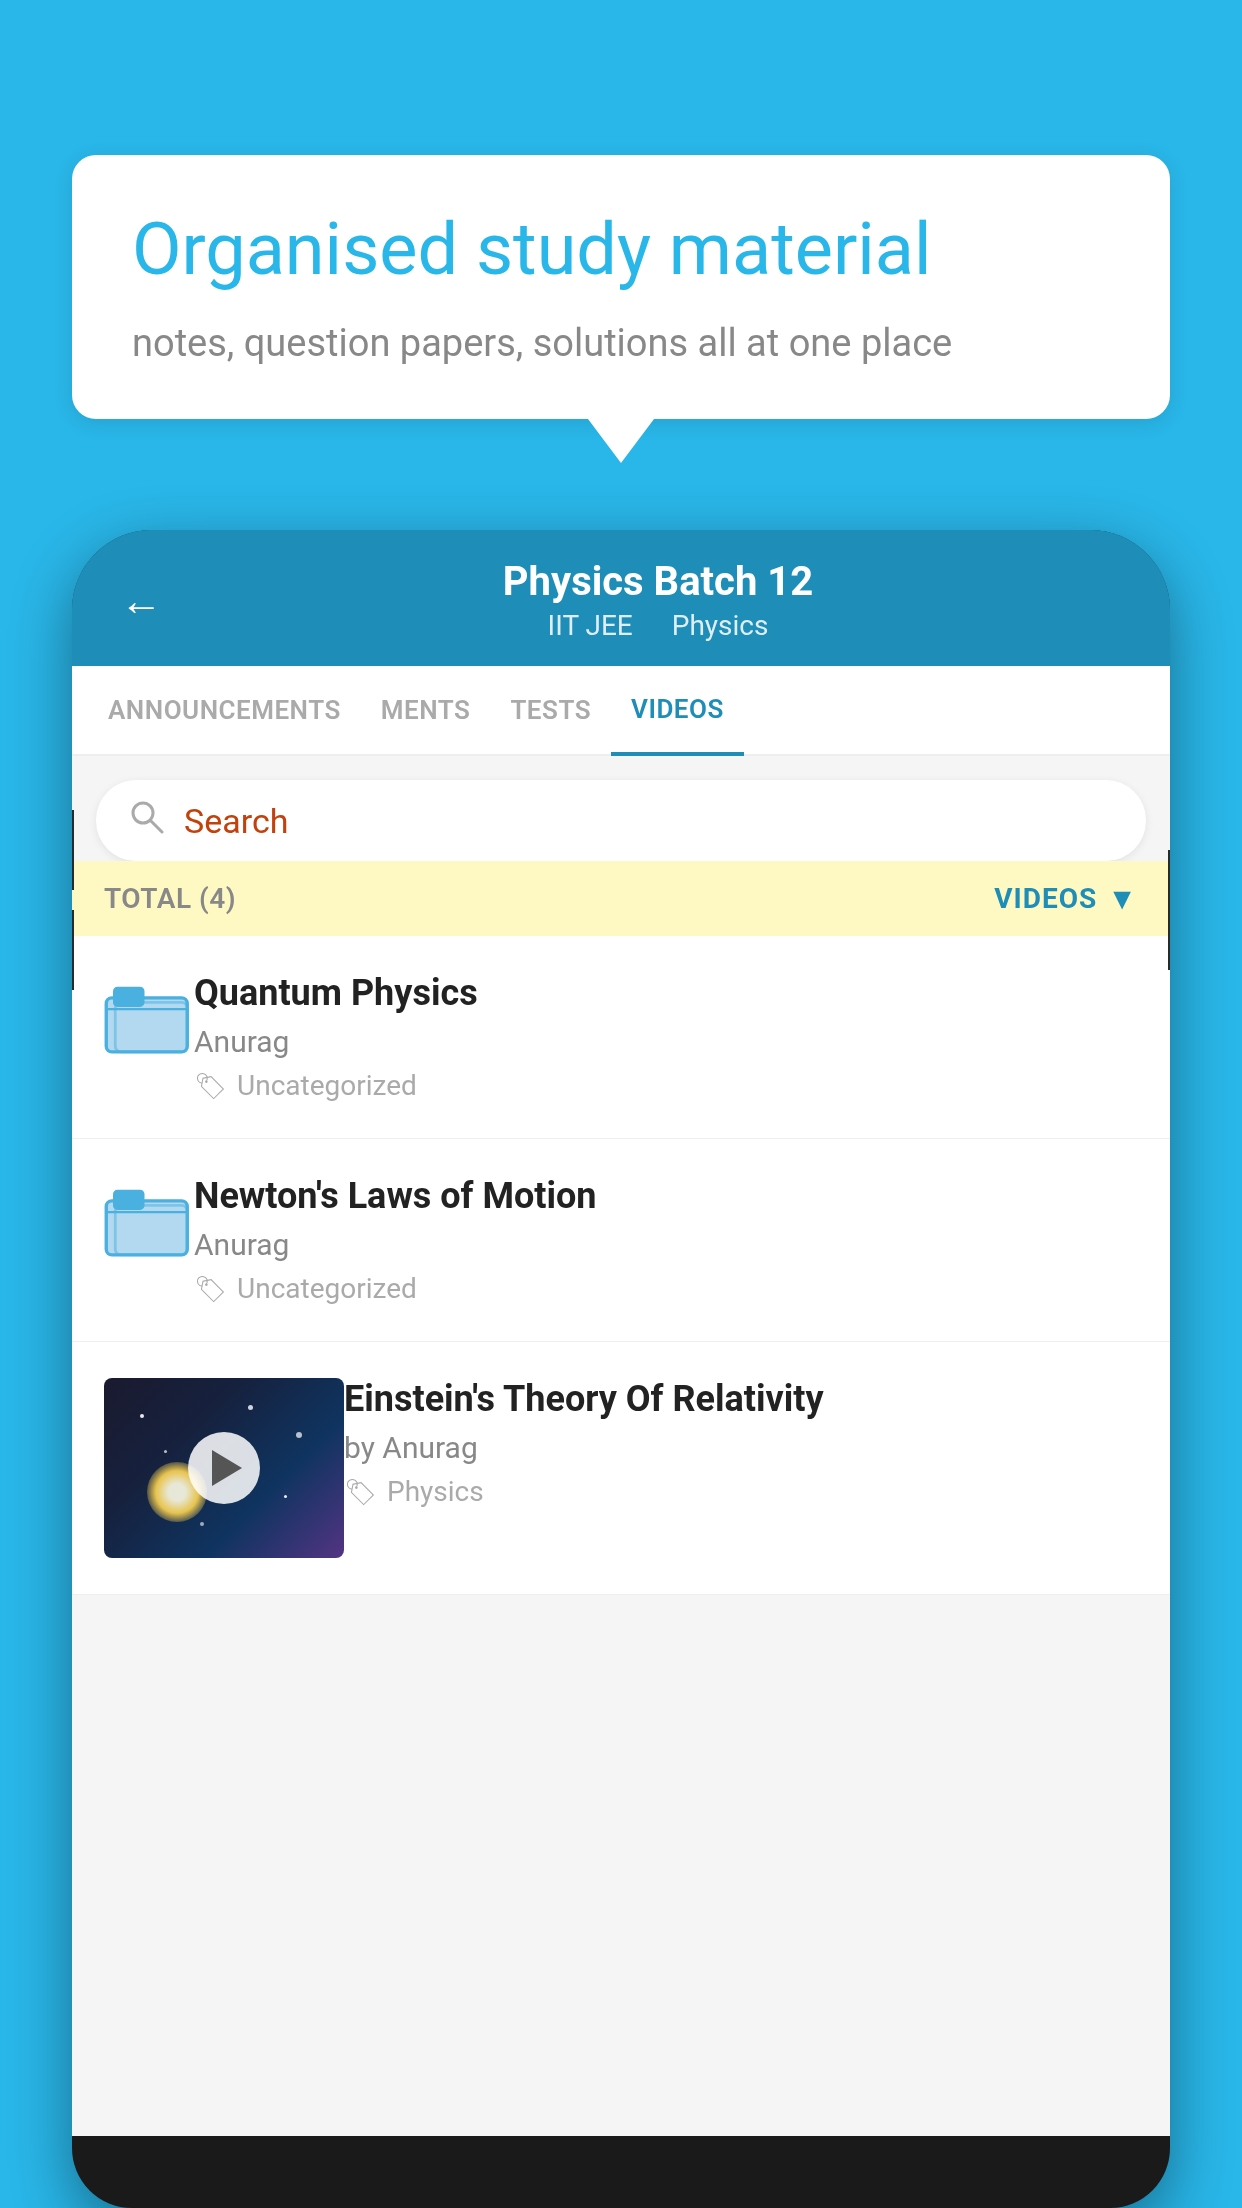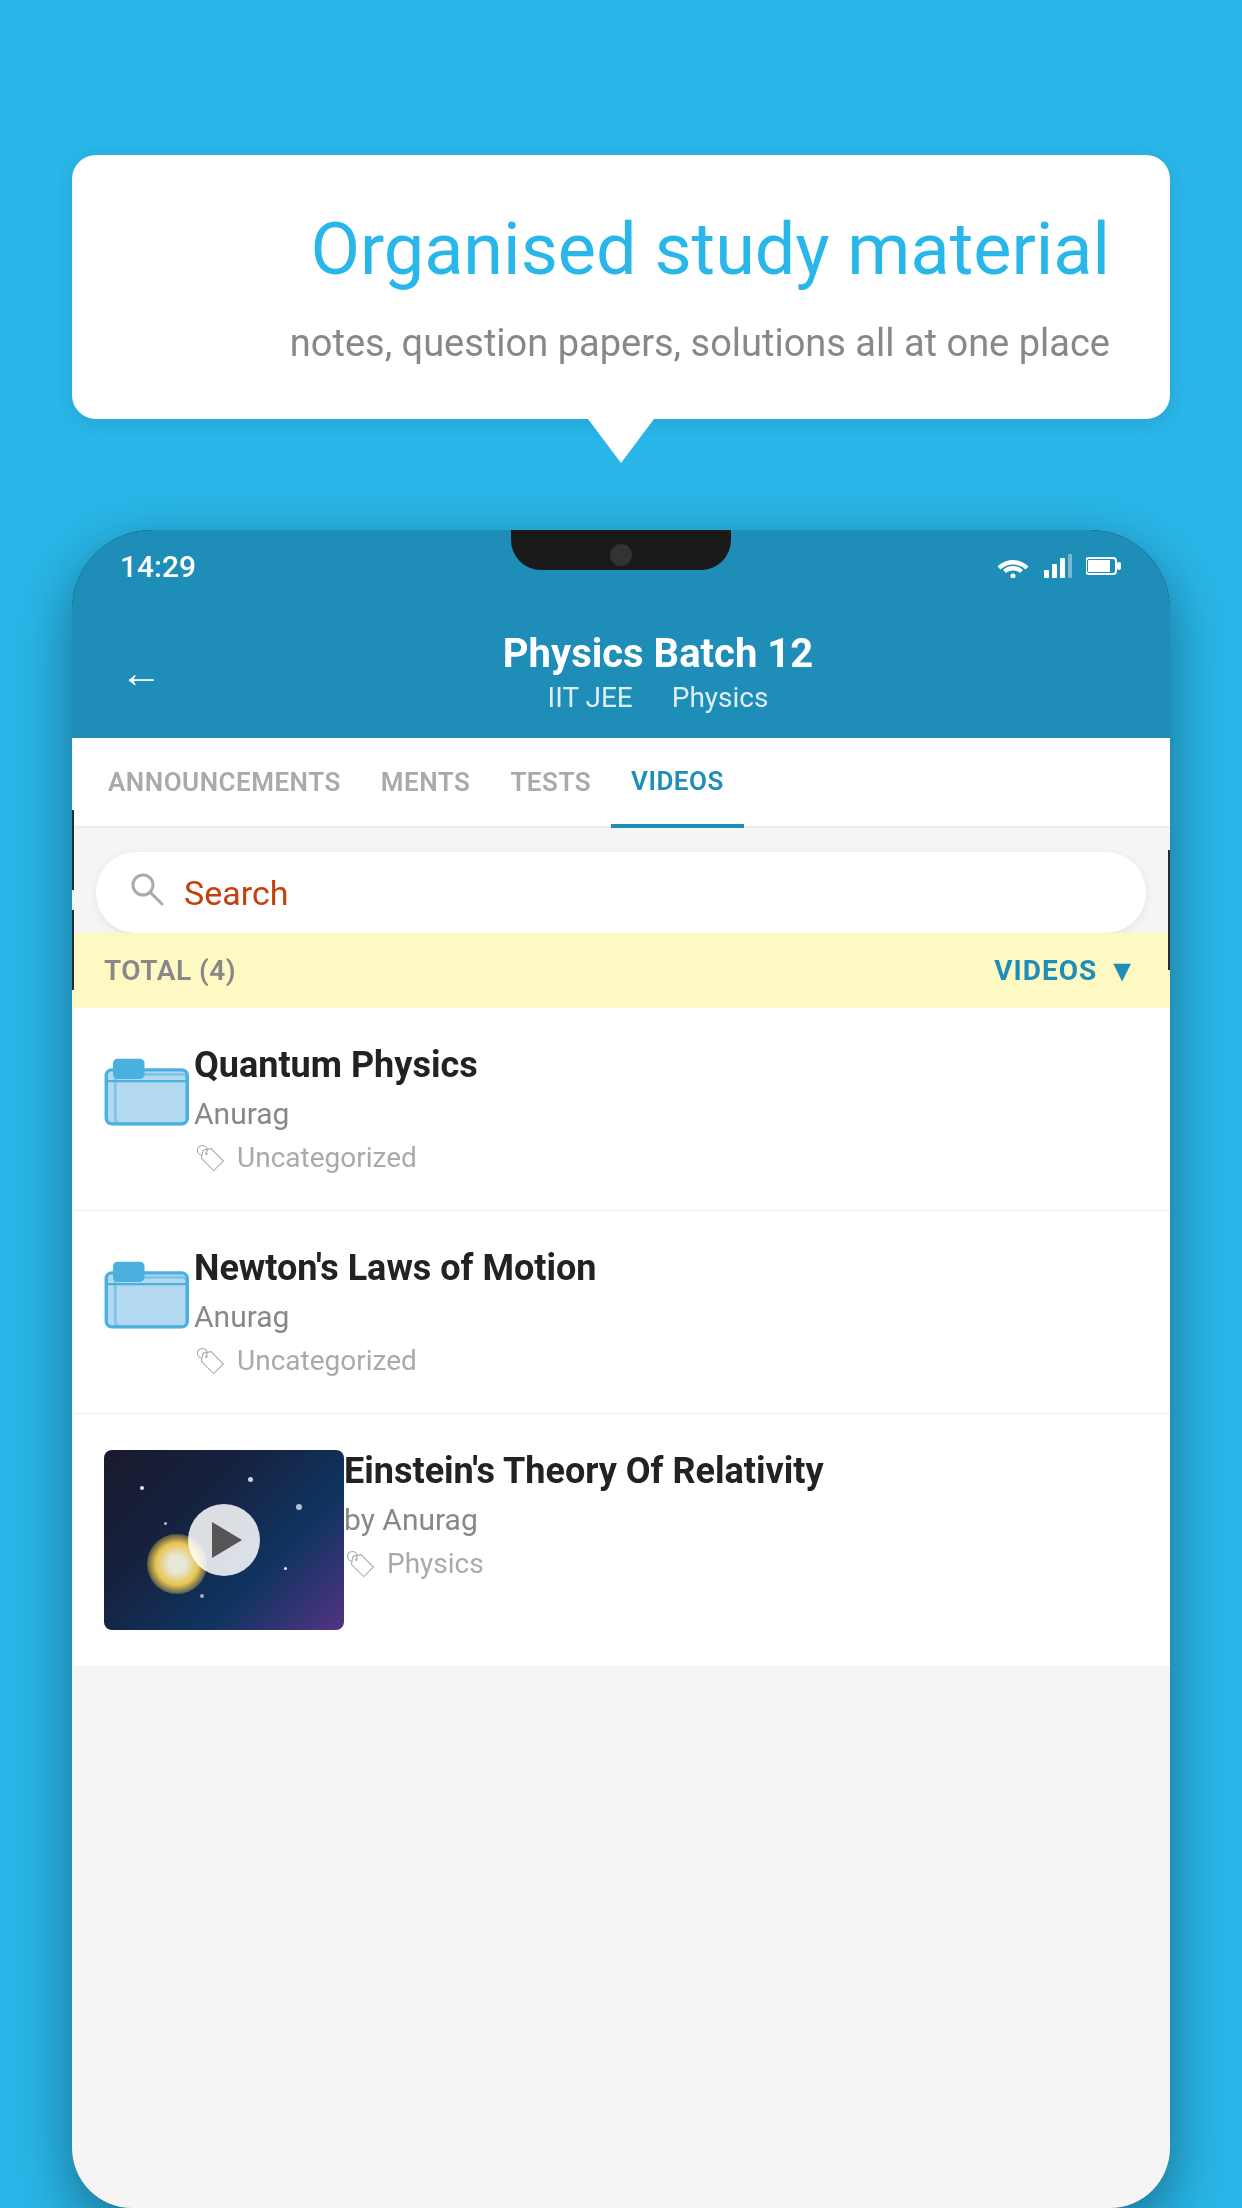--- a/index.html
+++ b/index.html
@@ -18,21 +18,20 @@
       top: 155px;
       left: 72px;
       right: 72px;
     }
     .speech-bubble {
       background: white;
       border-radius: 24px;
       padding: 52px 60px 48px 60px;
       box-shadow: 0 4px 20px rgba(0,0,0,0.1);
       position: relative;
-      text-align: right;
     }
     .speech-bubble::after {
       content: '';
       position: absolute;
       bottom: -44px;
       left: 50%;
       transform: translateX(-50%);
       width: 0;
       height: 0;
       border-left: 36px solid transparent;
@@ -363,45 +362,20 @@
     <p>notes, question papers, solutions all at one place</p>
   </div>
 </div>
 
 <div class="phone-frame">
 
   <div class="phone-side-btn-left"></div>
   <div class="phone-side-btn-left2"></div>
   <div class="phone-side-btn-right"></div>
 
-  <div class="status-bar">
-    <div class="camera-dot"></div>
-    <span class="status-time">14:29</span>
-    <div class="status-icons">
-
-      <svg width="34" height="24" viewBox="0 0 34 24" fill="white">
-        <path d="M17 6C11 6 5.5 8.5 1.5 12.5L4.5 15.5C7.5 12.5 12 10.5 17 10.5C22 10.5 26.5 12.5 29.5 15.5L32.5 12.5C28.5 8.5 23 6 17 6Z"></path>
-        <path d="M17 12C13 12 9.5 13.5 7 16L10 19C11.5 17.5 14 16.5 17 16.5C20 16.5 22.5 17.5 24 19L27 16C24.5 13.5 21 12 17 12Z"></path>
-        <circle cx="17" cy="22" r="2.5"></circle>
-      </svg>
-
-      <svg width="28" height="24" viewBox="0 0 28 24" fill="white">
-        <rect x="0" y="16" width="5" height="8" rx="1"></rect>
-        <rect x="8" y="10" width="5" height="14" rx="1"></rect>
-        <rect x="16" y="4" width="5" height="20" rx="1"></rect>
-        <rect x="24" y="0" width="4" height="24" rx="1" opacity="0.4"></rect>
-      </svg>
-
-      <svg width="36" height="20" viewBox="0 0 36 20" fill="white">
-        <rect x="0" y="2" width="30" height="16" rx="3" stroke="white" stroke-width="2" fill="none"></rect>
-        <rect x="2" y="4" width="22" height="12" rx="1" fill="white"></rect>
-        <rect x="31" y="6" width="4" height="8" rx="2" fill="white"></rect>
-      </svg>
-    </div>
-  </div>
 
   <div class="app-content">
 
     <div class="app-header">
       <div class="back-arrow">←</div>
       <div class="header-title-group">
         <div class="header-title">Physics Batch 12</div>
         <div class="header-subtitle">
           <span>IIT JEE</span>
           <span>  </span>

